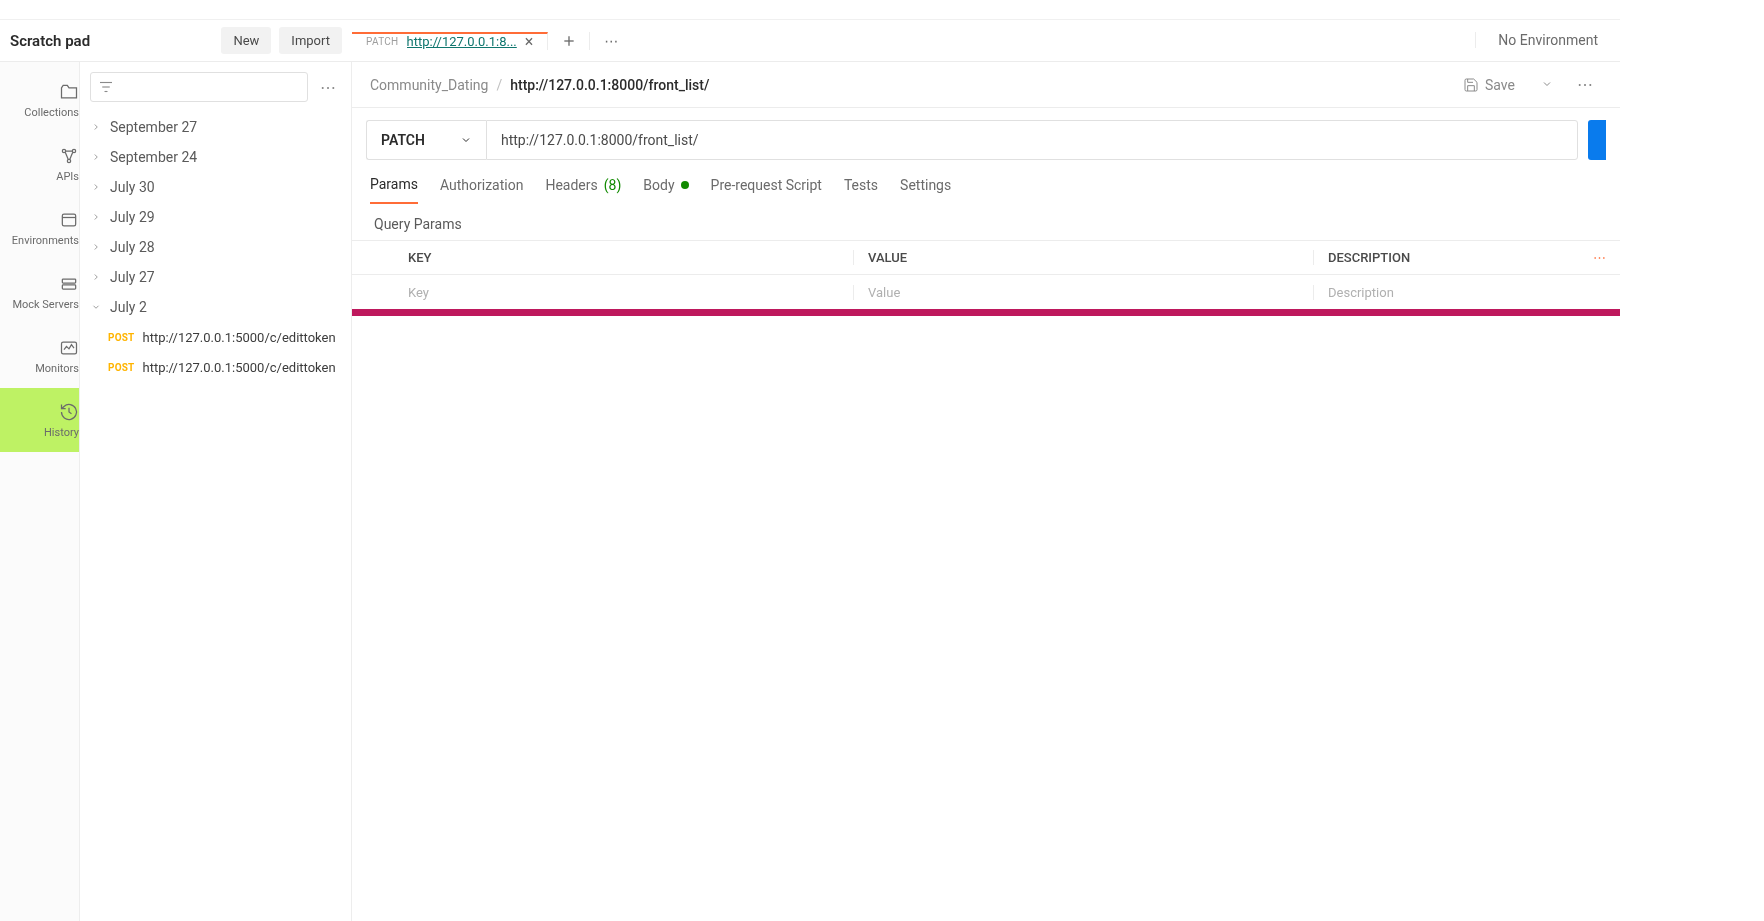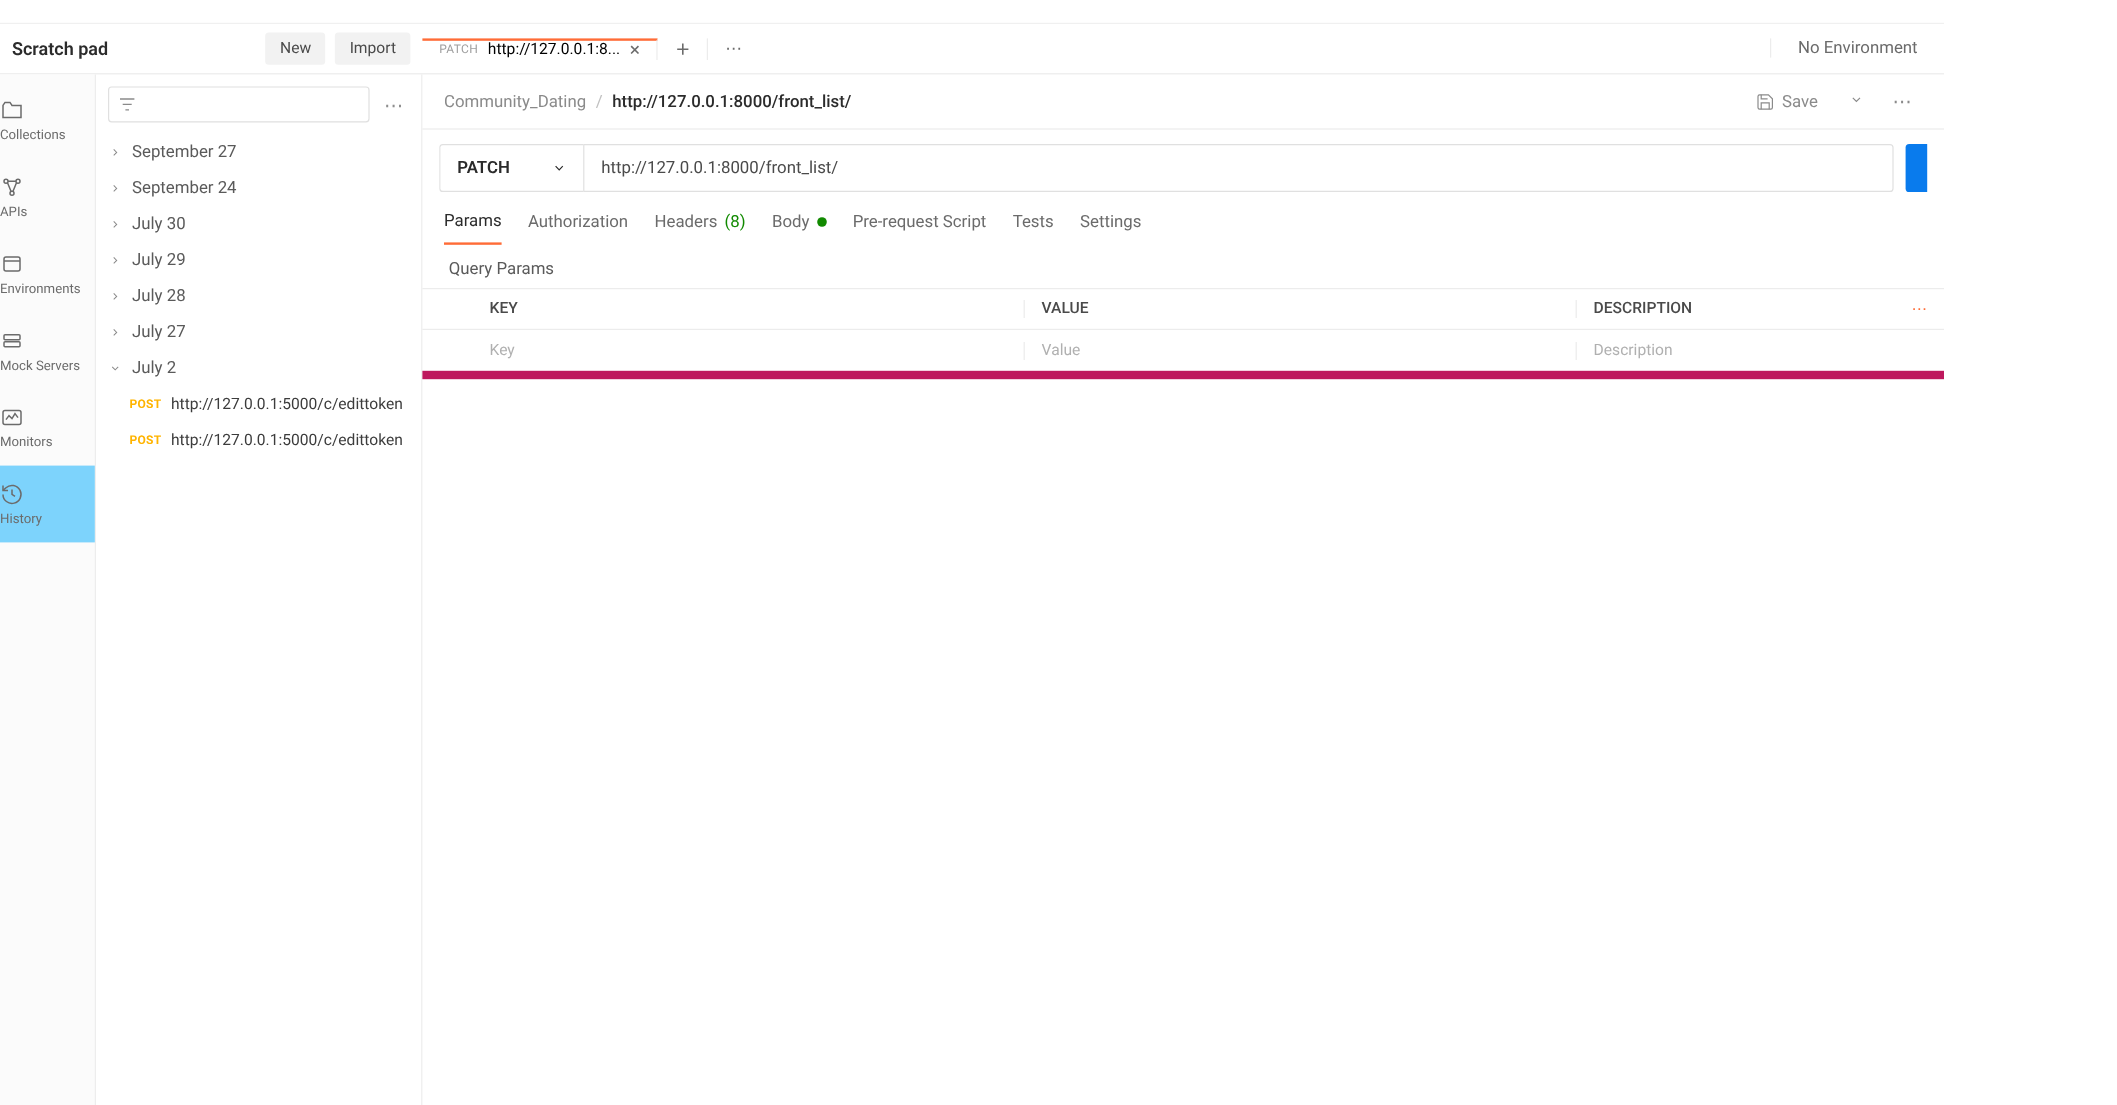--- a/index.html
+++ b/index.html
@@ -9,32 +9,32 @@
 
 .topbar { height: 20px; border-bottom: 1px solid #f0f0f0; }
 .workspace-bar { height: 42px; display: flex; align-items: center; border-bottom: 1px solid #ececec; }
 .workspace-left { width: 352px; display: flex; align-items: center; padding: 0 10px; gap: 8px; }
 .workspace-title { font-size: 15px; font-weight: 600; color: #2b2b2b; }
 .workspace-left .spacer { flex: 1; }
 .btn-grey { background: #f2f2f2; border: none; border-radius: 3px; padding: 6px 12px; font-size: 13px; color: #4a4a4a; cursor: pointer; }
 .tabs-area { flex: 1; display: flex; align-items: stretch; }
 .tab { display: flex; align-items: center; gap: 8px; padding: 0 14px; border-right: 1px solid #ececec; border-top: 2px solid #ff6c37; position: relative; cursor: pointer; }
 .tab .method-badge { font-size: 10px; color: #9e9e9e; letter-spacing: .3px; }
-.tab .tab-label { font-size: 13px; color: #000000; max-width: 120px; overflow: hidden; text-overflow: ellipsis; white-space: nowrap; }
+.tab .tab-label { font-size: 13px; color: #0f766e; max-width: 120px; overflow: hidden; text-overflow: ellipsis; white-space: nowrap; text-decoration: underline; }
 .tab .close { color: #6b6b6b; font-size: 16px; line-height: 1; cursor: pointer; }
 .tab-plus, .tab-more { width: 42px; display: flex; align-items: center; justify-content: center; color: #6b6b6b; cursor: pointer; border-right: 1px solid #ececec; }
 .tab-more { border-right: none; }
 .env-selector { margin-left: auto; padding: 0 22px; color: #6b6b6b; display: flex; align-items: center; gap: 6px; cursor: pointer; border-left: 1px solid #ececec; height: 100%; }
 
 
 .main { flex: 1; display: flex; min-height: 0; }
 .sidebar-rail { width: 80px; background: #fbfbfb; border-right: 1px solid #ededed; display: flex; flex-direction: column; align-items: center; padding-top: 6px; }
-.rail-item { width: 100%; display: flex; flex-direction: column; align-items: flex-start; justify-content: center; height: 64px; color: #6b6b6b; font-size: 11px; gap: 4px; cursor: pointer; }
+.rail-item { width: 100%; display: flex; flex-direction: column; align-items: flex-end; justify-content: center; height: 64px; color: #6b6b6b; font-size: 11px; gap: 4px; cursor: pointer; }
 .rail-item svg { width: 20px; height: 20px; }
-.rail-item.active { background: #7dd3fc; }
+.rail-item.active { background: #bef264; }
 
 .side-panel { width: 272px; border-right: 1px solid #ededed; display: flex; flex-direction: column; }
 .side-toolbar { display: flex; align-items: center; gap: 8px; padding: 10px 10px; }
 .filter-box { flex: 1; height: 30px; border: 1px solid #e0e0e0; border-radius: 3px; background: #fff; display: flex; align-items: center; padding: 0 6px; color: #8a8a8a; }
 .filter-box svg { width: 18px; height: 18px; }
 .three-dots { color: #8e8e8e; cursor: pointer; padding: 0 4px; font-size: 16px; letter-spacing: 1px; }
 .tree { flex: 1; overflow: auto; padding-bottom: 12px; }
 .tree-row { display: flex; align-items: center; height: 30px; padding: 0 8px 0 10px; color: #5a5a5a; font-size: 14px; cursor: pointer; gap: 8px; }
 .chev { width: 12px; height: 12px; display: inline-flex; align-items: center; justify-content: center; color: #8a8a8a; }
 .chev svg { width: 10px; height: 10px; }

